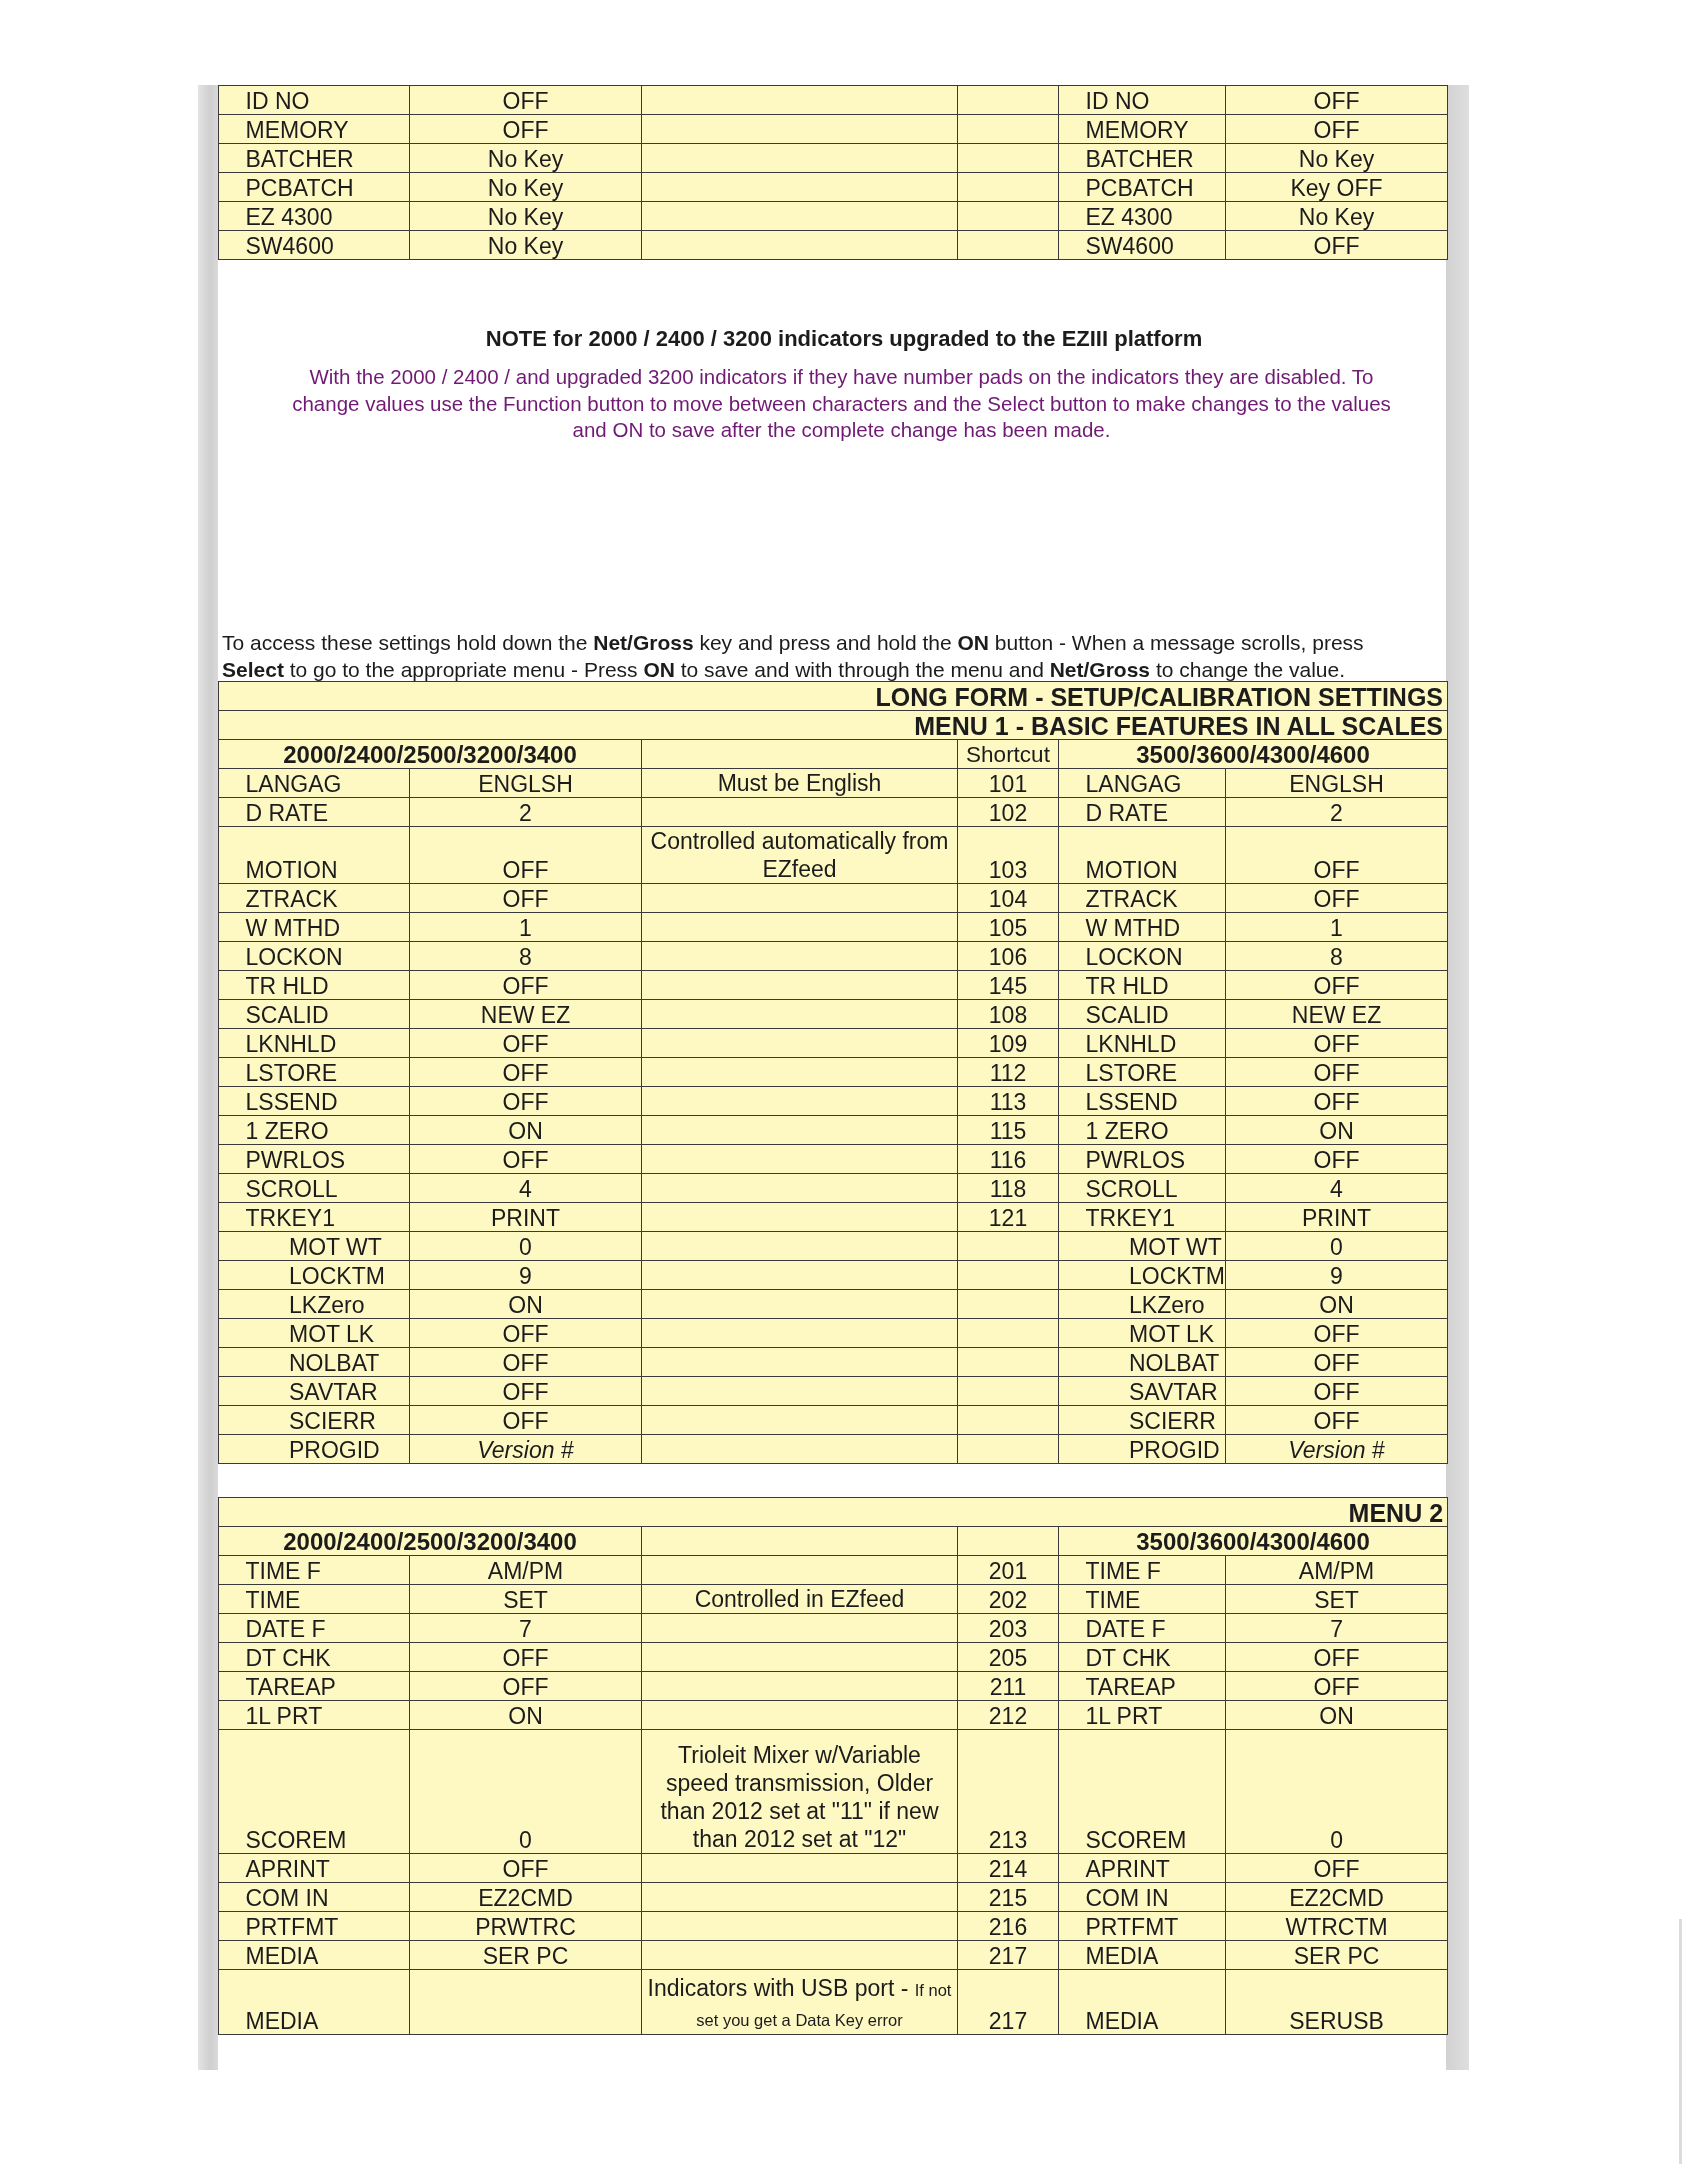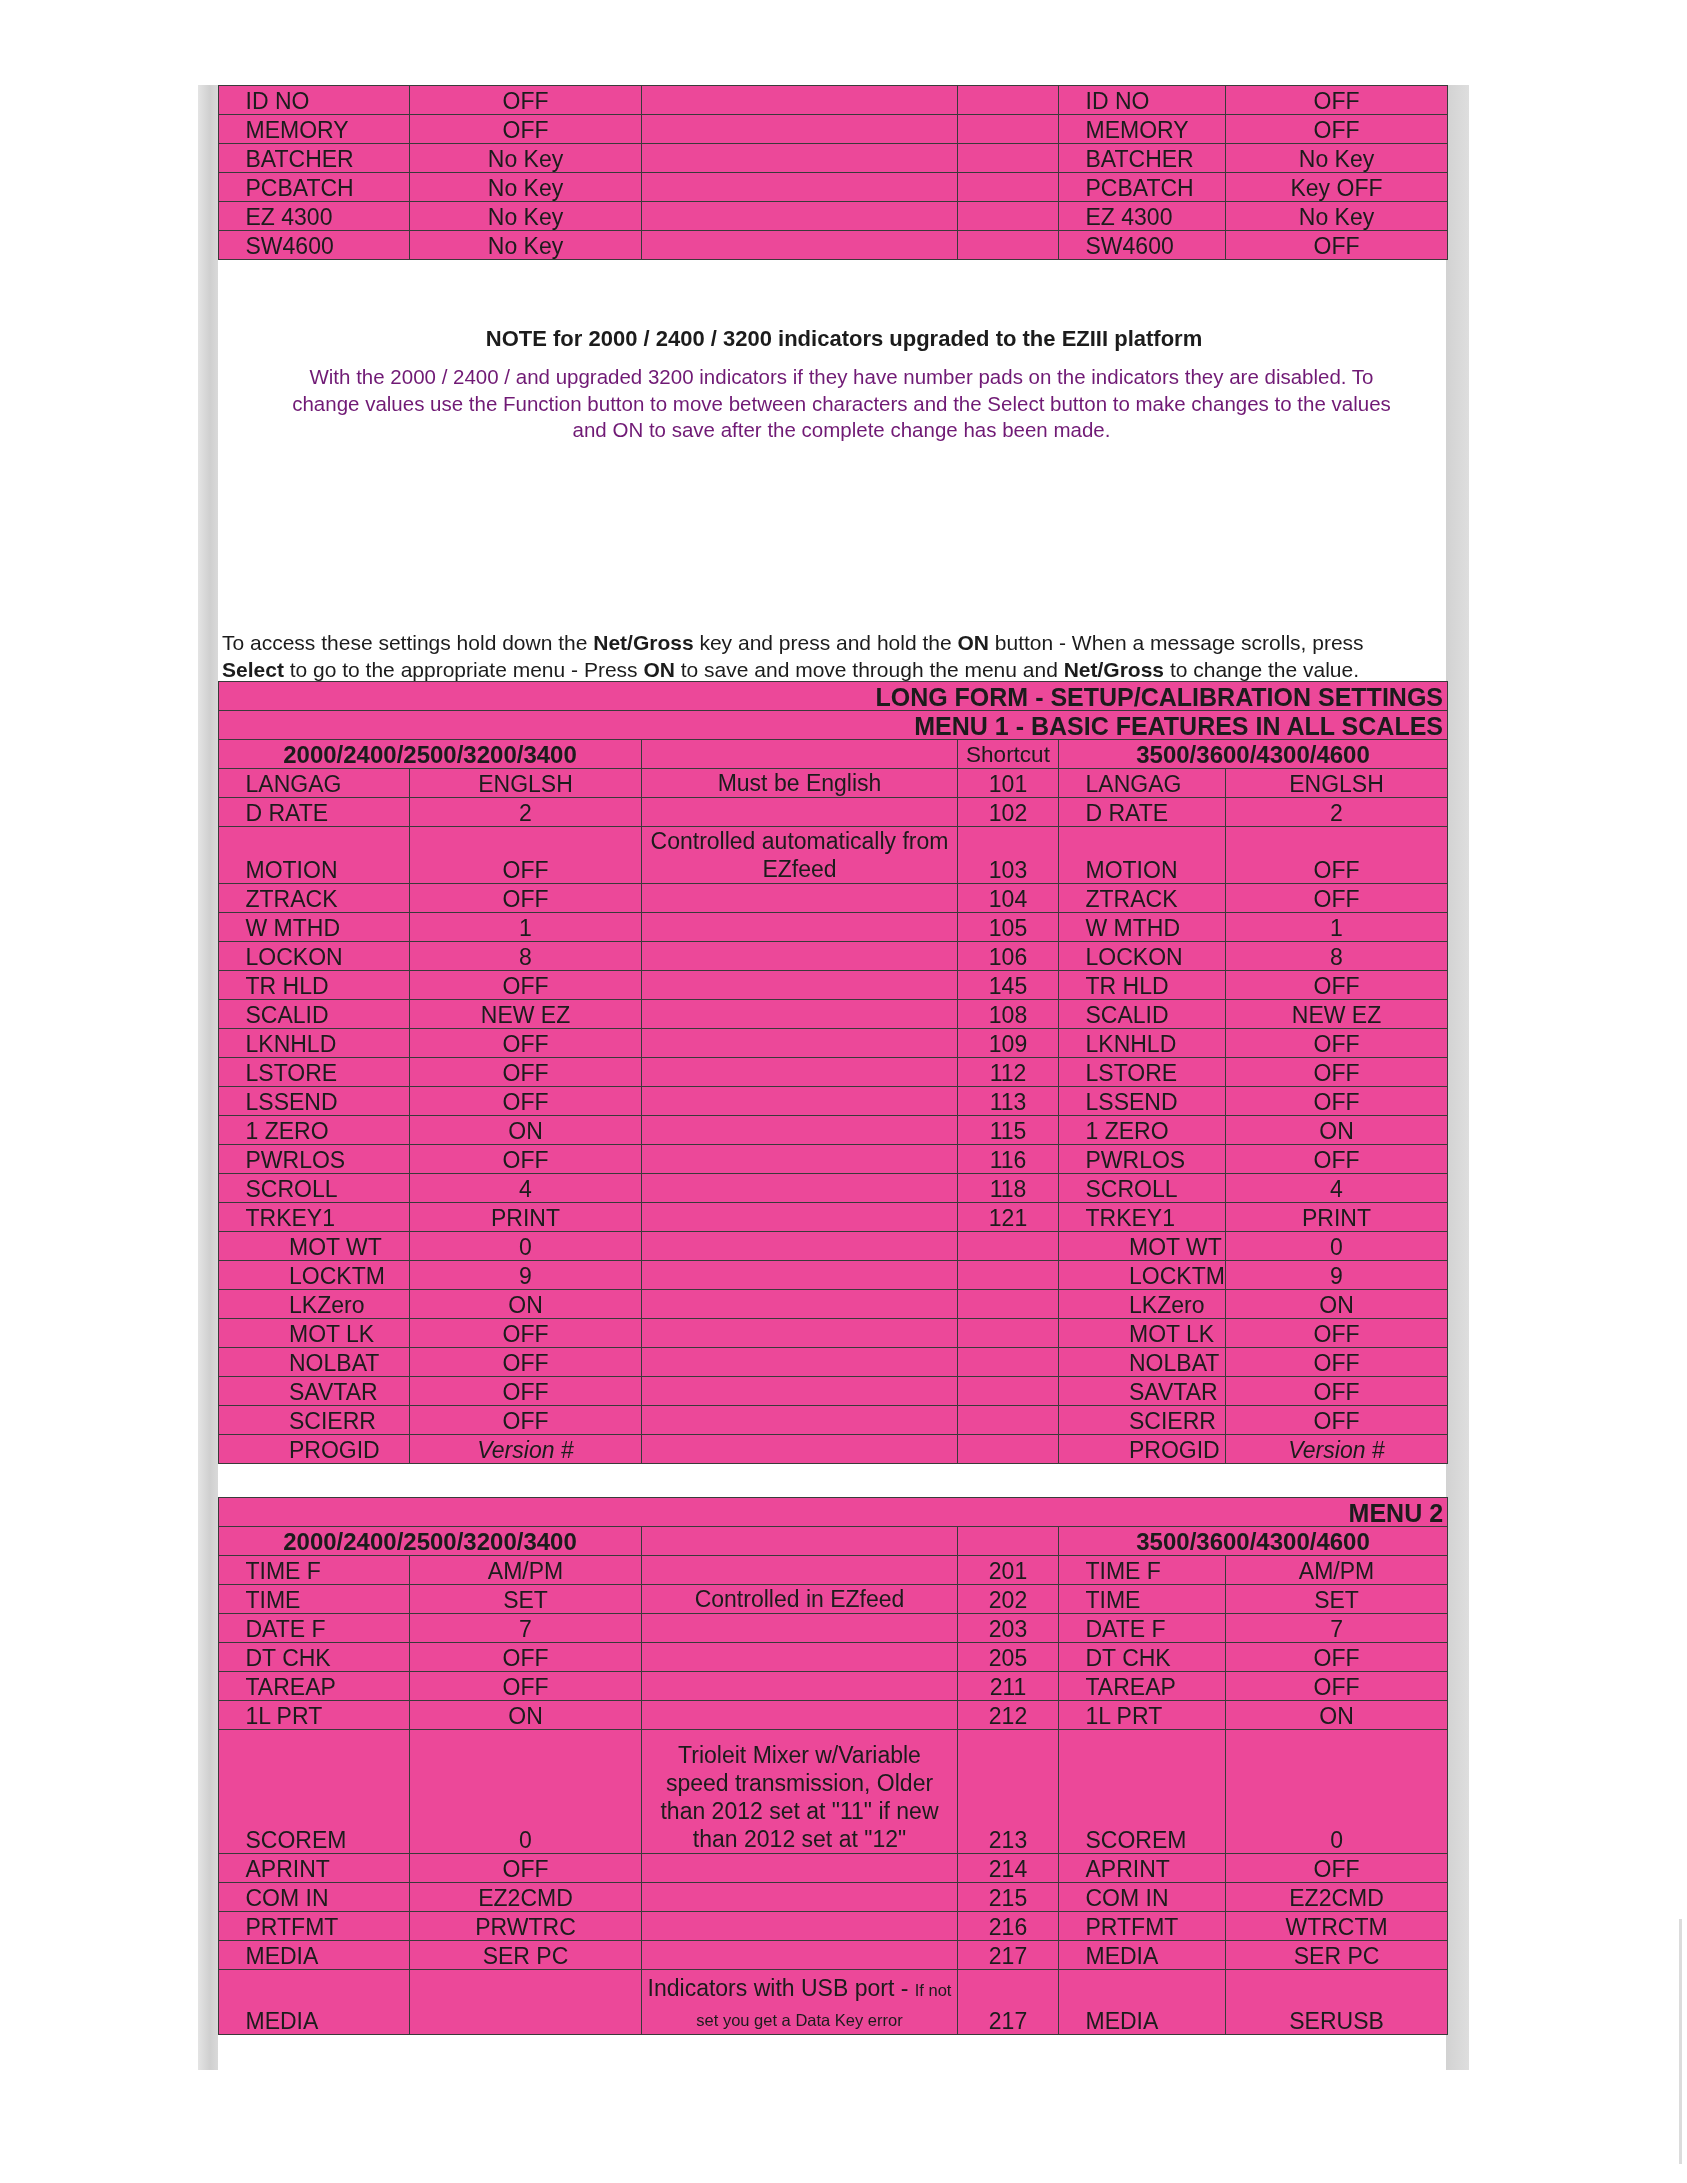--- a/index.html
+++ b/index.html
@@ -7,21 +7,21 @@
     width:1687px; height:2183px; position:relative; background:#ffffff;
     font-family:"Liberation Sans", sans-serif; color:#1c1c1c; overflow:hidden;
   }
   .scan-strip-left { position:absolute; left:198px; top:85px; width:20px; height:1985px;
     background:linear-gradient(90deg,#e4e4e4,#cfcfcf 60%,#d9d9d9); }
   .scan-strip-right { position:absolute; left:1446px; top:85px; width:22.5px; height:1985px;
     background:linear-gradient(90deg,#d2d2d2,#dedede); }
   .page-edge-right { position:absolute; left:1679px; top:1919px; width:2.6px; height:245px; background:#dcdcdc; }
 
   table.grid { position:absolute; left:218px; width:1227px; border-collapse:collapse; table-layout:fixed;
-    background:#ec4899; }
+    background:#fef9c3; }
   table.grid td { border:1.3px solid #3a3a3a; padding:0 4px; font-size:23px; line-height:26.5px;
     height:28px; vertical-align:bottom; white-space:nowrap; overflow:hidden; }
   table.grid td.c { text-align:center; }
   table.grid td.l { text-align:left; padding-left:26.5px; }
   table.grid td.li { text-align:left; padding-left:70px; }
   table.grid td.wrap { white-space:normal; text-align:center; line-height:28px; }
   table.grid td.hdr { text-align:center; font-weight:bold; font-size:24px; }
   table.grid td.hdr-big { text-align:right; font-weight:bold; font-size:25px; }
   table.grid td.shortcut-hdr { text-align:center; font-size:22.5px; }
   .italic { font-style:italic; }
@@ -112,21 +112,21 @@
 
 <div class="note-title">NOTE for 2000 / 2400 / 3200 indicators upgraded to the EZIII platform</div>
 <div class="note-body">
   <div>With the 2000 / 2400 / and upgraded 3200 indicators if they have number pads on the indicators they are disabled.  To</div>
   <div>change values use the Function button to move between characters and the Select button to make changes to the values</div>
   <div>and ON to save after the complete change has been made.</div>
 </div>
 
 <div class="access">
   <div><span>To access these settings hold down the </span><b>Net/Gross</b><span> key and press and hold the </span><b>ON</b><span> button - When a message scrolls, press</span></div>
-  <div><b>Select</b><span> to go to the appropriate menu - Press </span><b>ON</b><span> to save and move through the menu and </span><b>Net/Gross</b><span> to change the value.</span></div>
+  <div><b>Select</b><span> to go to the appropriate menu - Press </span><b>ON</b><span> to save and with through the menu and </span><b>Net/Gross</b><span> to change the value.</span></div>
 </div>
 
 <table class="grid" id="menu1-table">
   <colgroup>
       <col style="width:191px">
       <col style="width:232px">
       <col style="width:316px">
       <col style="width:101px">
       <col style="width:167px">
       <col style="width:222px">

